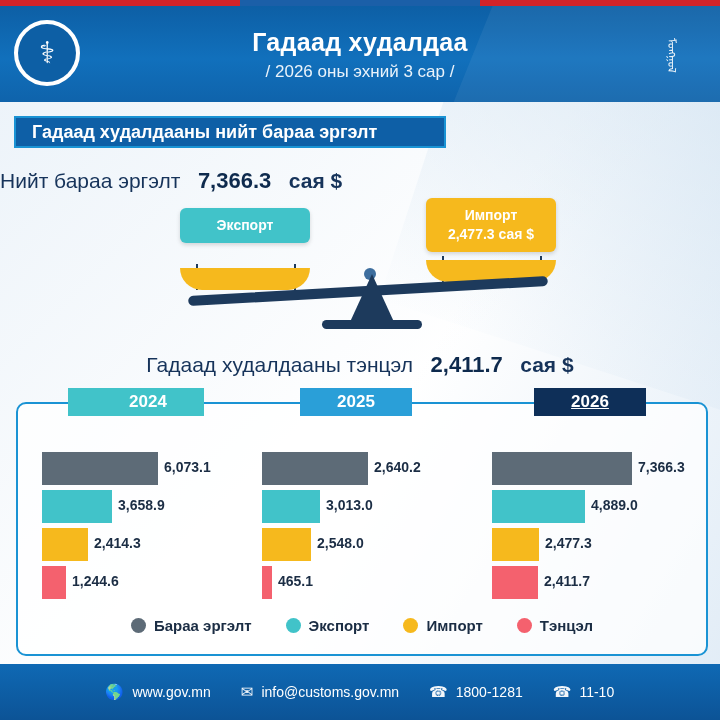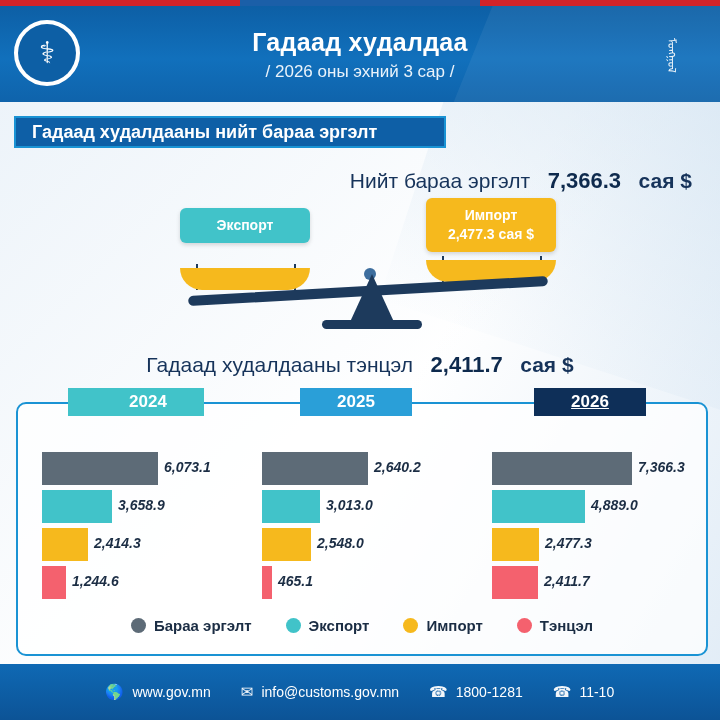--- a/index.html
+++ b/index.html
@@ -61,21 +61,21 @@
   }
   
   .sect-title{
     position:absolute;left:14px;top:14px;width:432px;height:32px;
     background:#0e5fa6;color:#ffffff;font-size:18px;font-weight:bold;
     display:flex;align-items:center;padding-left:16px;box-sizing:border-box;
     border:2px solid #1a93d4;
   }
   
   .total-line{
-    position:absolute;left:0;top:66px;width:692px;text-align:right;
+    position:absolute;left:0;top:66px;width:692px;text-align:left;
     font-size:21px;color:#16335a;
   }
   .total-line .val{font-weight:bold;font-size:22px;color:#0e2a4d;}
   .total-line .unit{font-weight:bold;}
   
   .scale{position:absolute;left:170px;top:110px;width:400px;height:118px;}
   .pan{position:absolute;width:130px;height:22px;border-radius:0 0 65px 65px;background:#f6b91d;}
   .pan.left{left:10px;top:56px;}
   .pan.right{left:256px;top:48px;}
   .card{
@@ -111,21 +111,21 @@
   }
   .yr-tab{
     position:absolute;top:-16px;width:112px;height:28px;color:#ffffff;
     font-size:17px;font-weight:bold;display:flex;align-items:center;justify-content:center;
   }
   .yr-2024{left:50px;background:#41c3c9;padding-left:24px;}
   .yr-2025{left:282px;background:#2a9fd8;}
   .yr-2026{left:516px;background:#0e2f58;text-decoration:underline;}
   .group{position:absolute;top:48px;width:220px;}
   .g0{left:18px;} .g1{left:238px;} .g2{left:468px;}
-  .bar-row{position:relative;height:33px;margin-bottom:5px;font-style:italic;}
+  .bar-row{position:relative;height:33px;margin-bottom:5px;}
   .bar{position:absolute;left:6px;top:0;height:33px;}
   .bar-label{
     position:absolute;top:7px;font-size:14px;font-weight:bold;color:#1b2d44;white-space:nowrap;
   }
   .c-total{background:#5d6b77;}
   .c-exp{background:#41c3c9;}
   .c-imp{background:#f6b91d;}
   .c-bal{background:#f4616e;}
   
   .legend{

